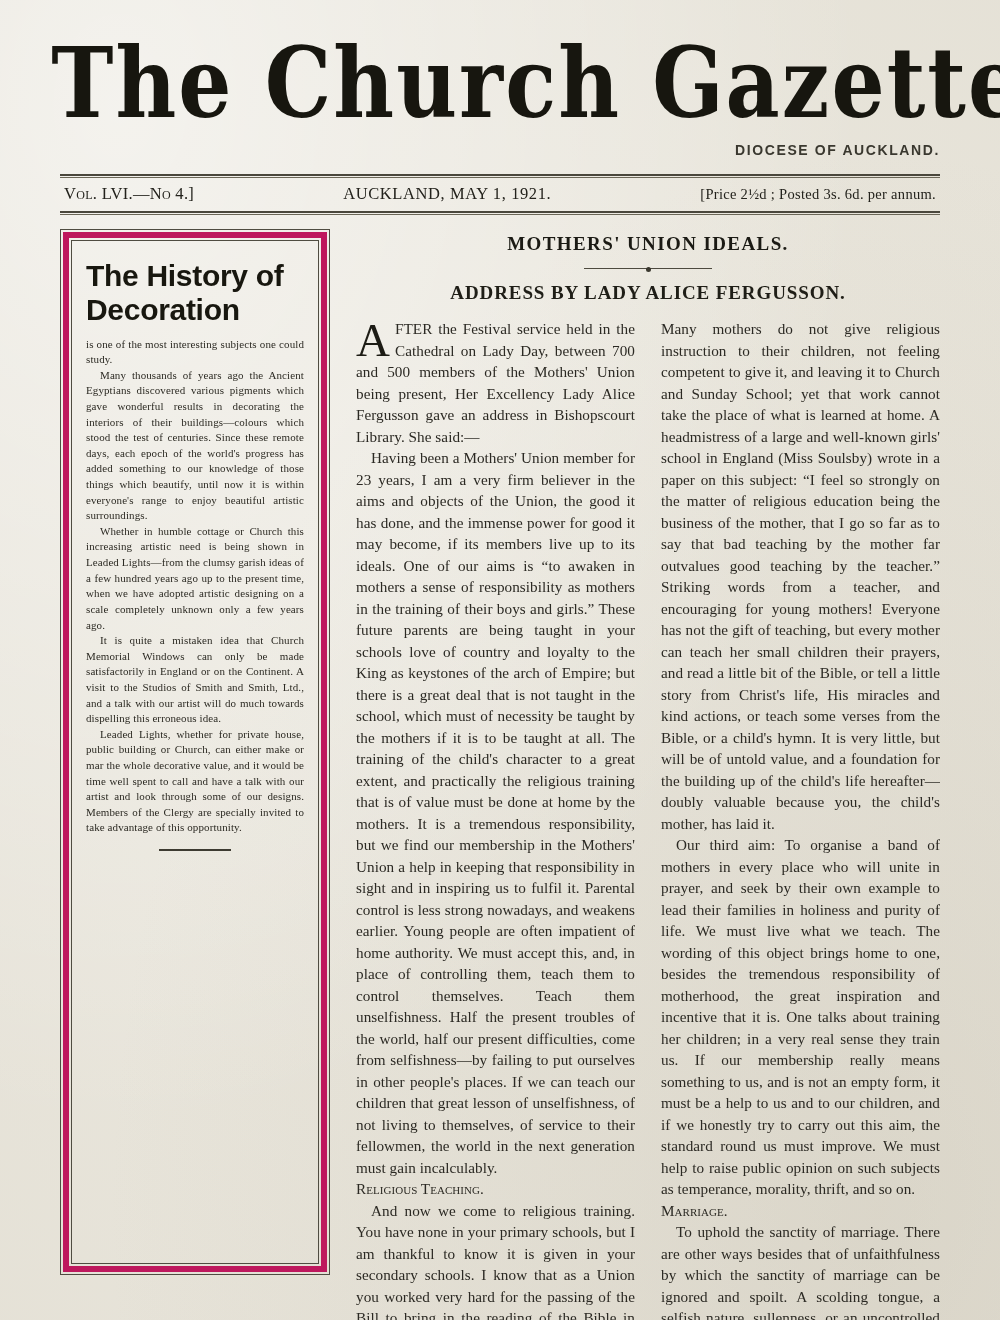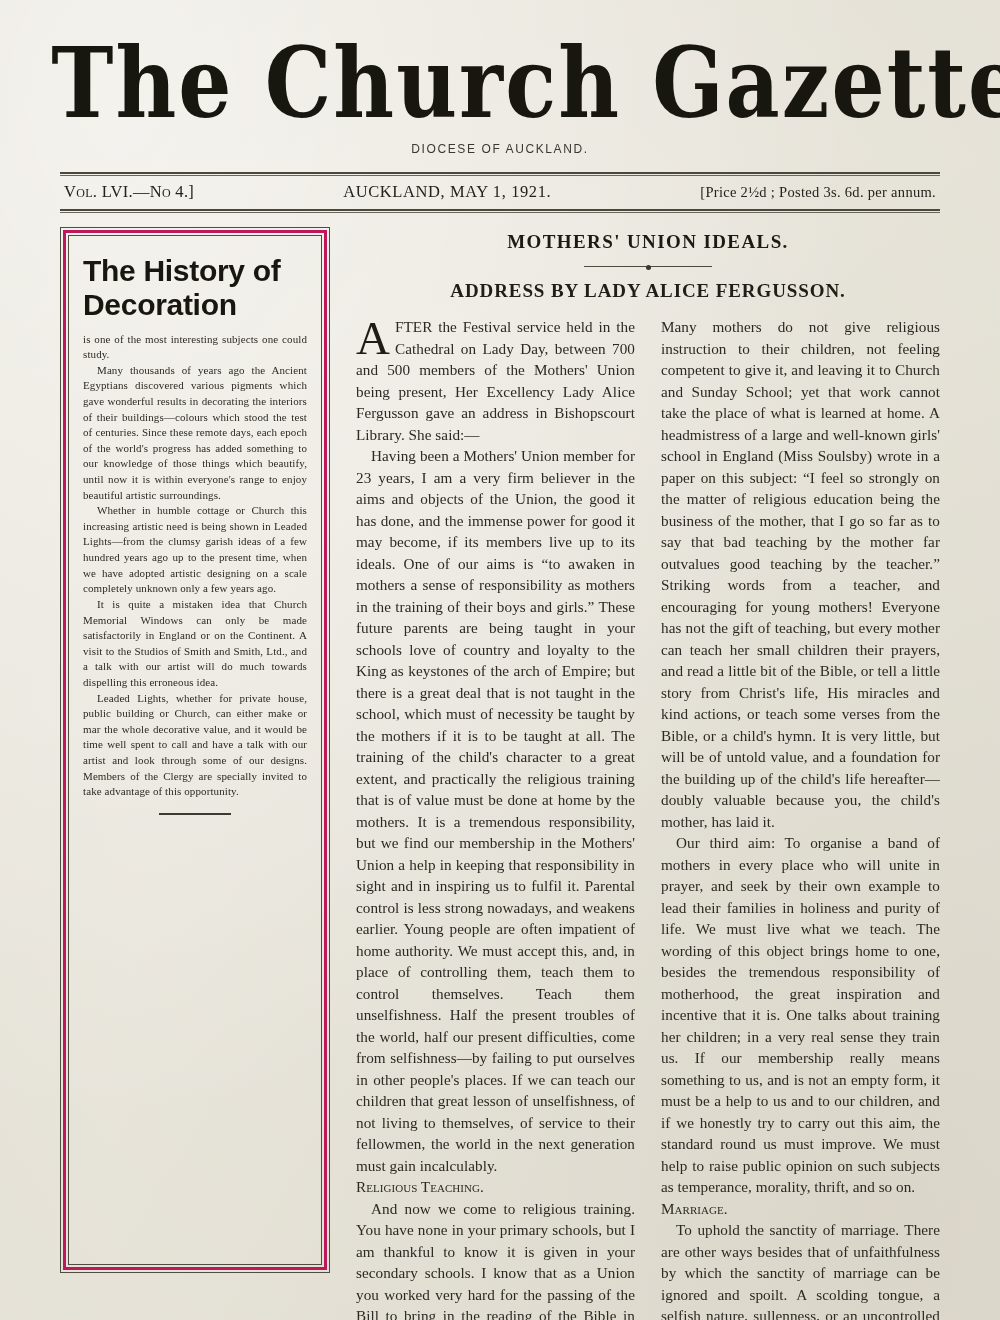--- a/index.html
+++ b/index.html
@@ -28,41 +28,41 @@
     z-index: 0;
   }
 
   .page {
     position: relative;
     z-index: 1;
     padding: 0 60px;
   }
 
   
-  .masthead { padding-top: 36px; text-align: center; }
+  .masthead { padding-top: 36px; text-align: right; }
 
   .gazette-title {
     font-family: "DejaVu Serif", serif;
     font-weight: 700;
     font-size: 82px;
     line-height: 0.98;
     letter-spacing: 2px;
     color: #17160f;
     margin: 0;
     white-space: nowrap;
     transform: scaleY(1.18) scaleX(1.02);
     transform-origin: center top;
     font-variant: normal;
   }
 
   .diocese {
     margin-top: 26px;
     font-family: "Liberation Sans", sans-serif;
-    font-weight: 400;
-    font-size: 12px;
+    font-weight: 700;
+    font-size: 14px;
     letter-spacing: 1.6px;
     color: #3a382f;
   }
 
   
   .rule-double {
     border-top: 2px solid #4a473c;
     border-bottom: 1px solid #6b6758;
     height: 4px;
     margin-top: 16px;
@@ -90,21 +90,21 @@
     margin-top: 14px;
   }
 
   
   .adbox {
     border: 1px solid #4f4c41;
     padding: 2px;
     height: 1046px;
   }
   .adbox-mid {
-    border: 3px solid #be185d;
+    border: 6px solid #be185d;
     padding: 2px;
     height: 100%;
   }
   .adbox-inner {
     border: 1px solid #4f4c41;
     height: 100%;
     padding: 18px 14px 10px 14px;
     overflow: hidden;
   }
 

